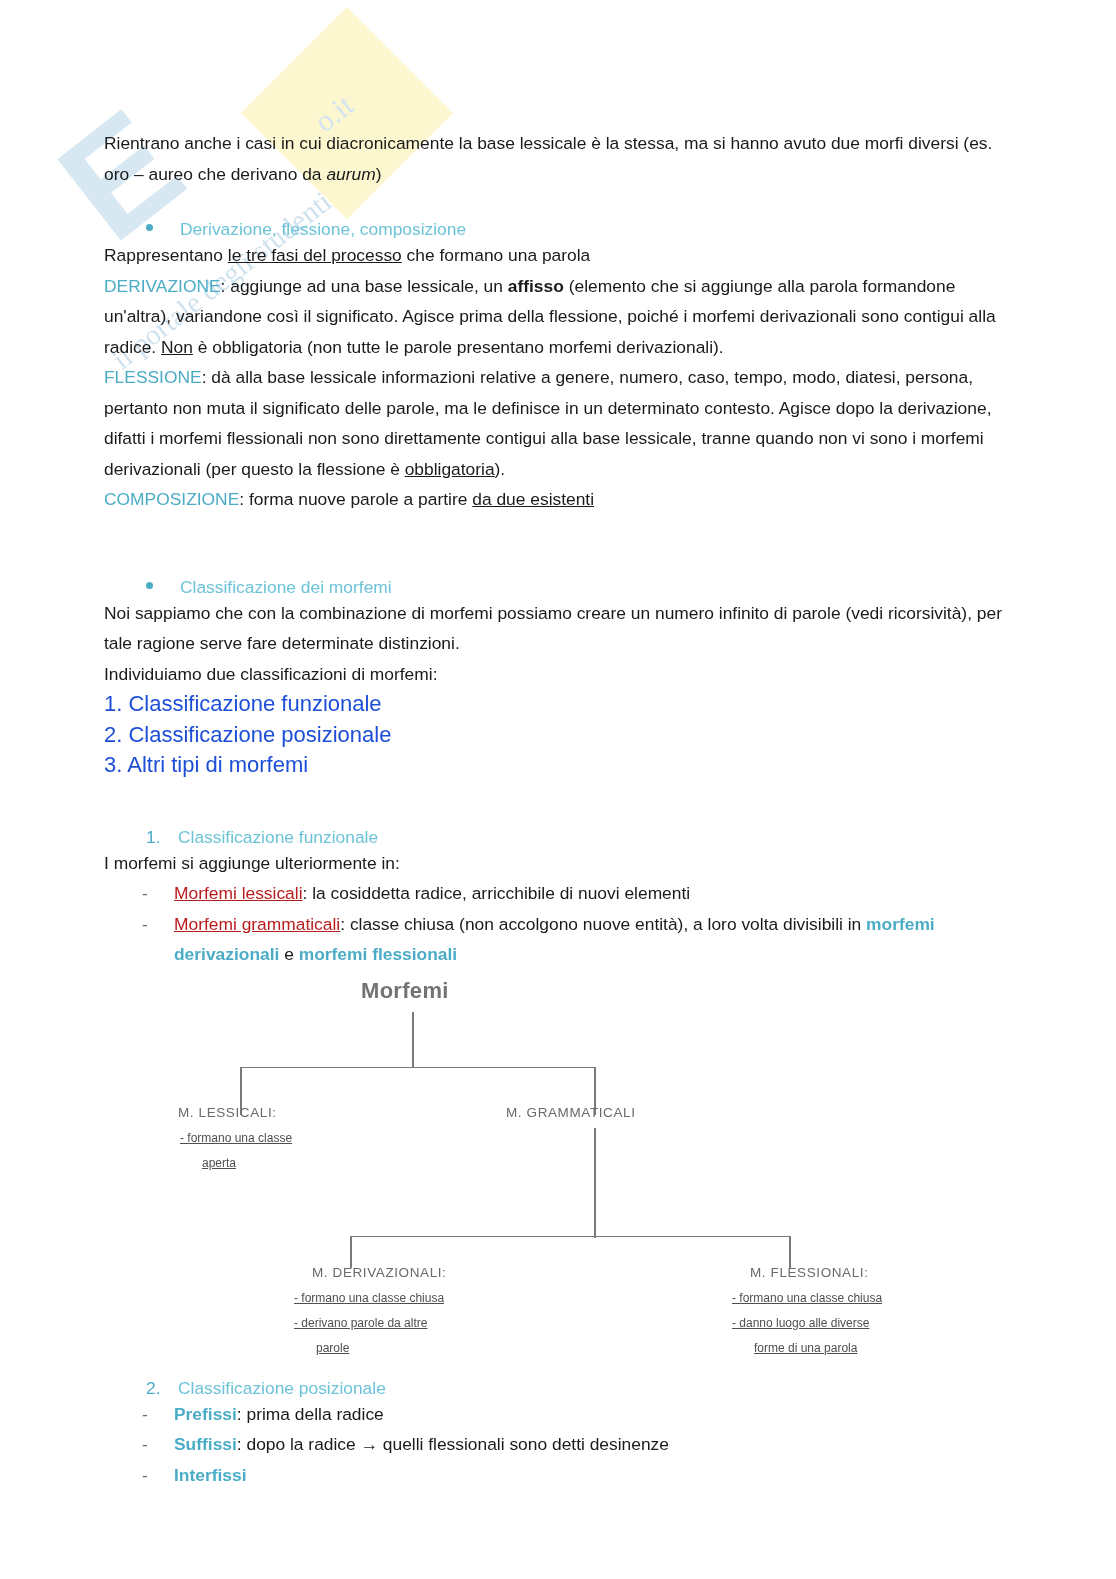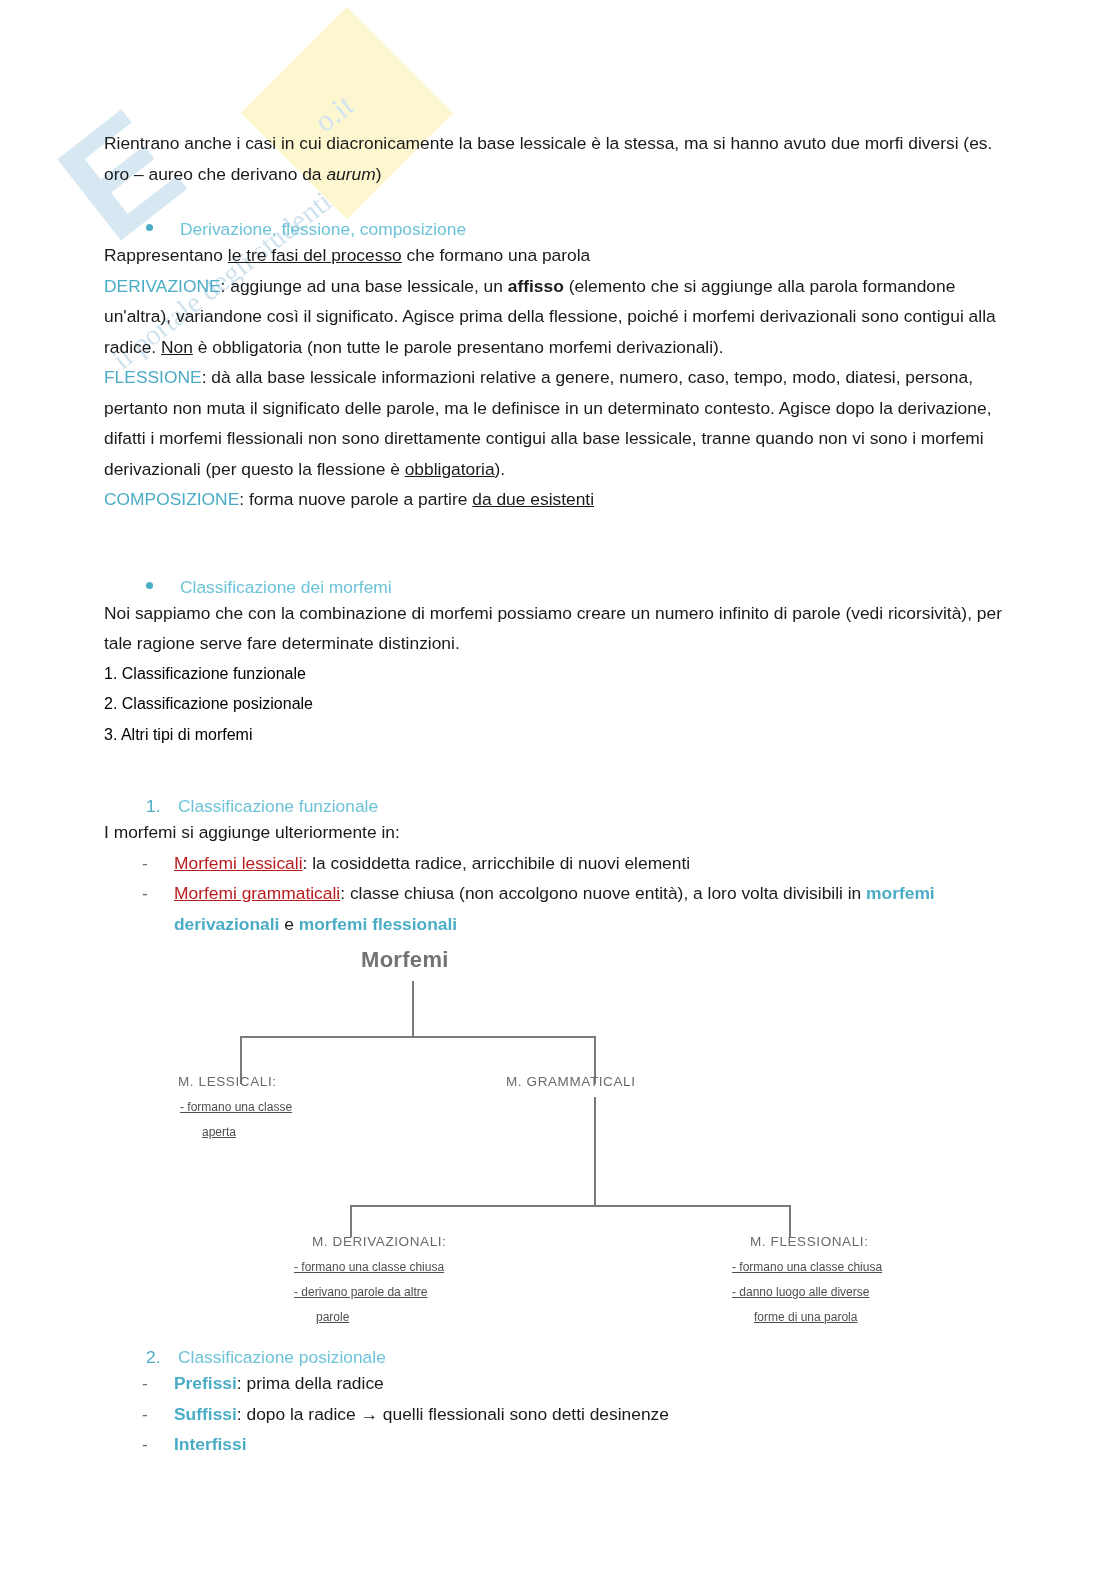--- a/index.html
+++ b/index.html
@@ -119,21 +119,21 @@
   }
   .num-head .num {
     color: #4bacc6;
     width: 32px;
     flex: none;
     font-size: 17.4px;
   }
   .num-head .txt { color: #6cc3d8; font-size: 17.4px; }
 
   
-  .numline { color: #000000; font-size: 16px; line-height: 30.5px; }
+  .numline { color: #1d4ed8; font-size: 22px; line-height: 30.5px; }
 
   
   .dash-item {
     display: flex;
     align-items: baseline;
     padding-left: 38px;
     font-size: 17.4px;
     line-height: 30.5px;
   }
   .dash-item .dash {
@@ -220,20 +220,21 @@
   </p>
 
   <div class="gap-lg"></div>
 
   <div class="bullet-head">
     <span class="bullet-dot"></span>
     <span class="txt">Classificazione dei morfemi</span>
   </div>
 
   <p class="para">Noi sappiamo che con la combinazione di morfemi possiamo creare un numero infinito di parole (vedi ricorsività), per tale ragione serve fare determinate distinzioni.</p>
+  <p class="para">Individuiamo due classificazioni di morfemi:</p>
 
   <div class="numline">1. Classificazione funzionale</div>
   <div class="numline">2. Classificazione posizionale</div>
   <div class="numline">3. Altri tipi di morfemi</div>
 
   <div class="gap-md"></div>
 
   <div class="num-head">
     <span class="num">1.</span>
     <span class="txt">Classificazione funzionale</span>

